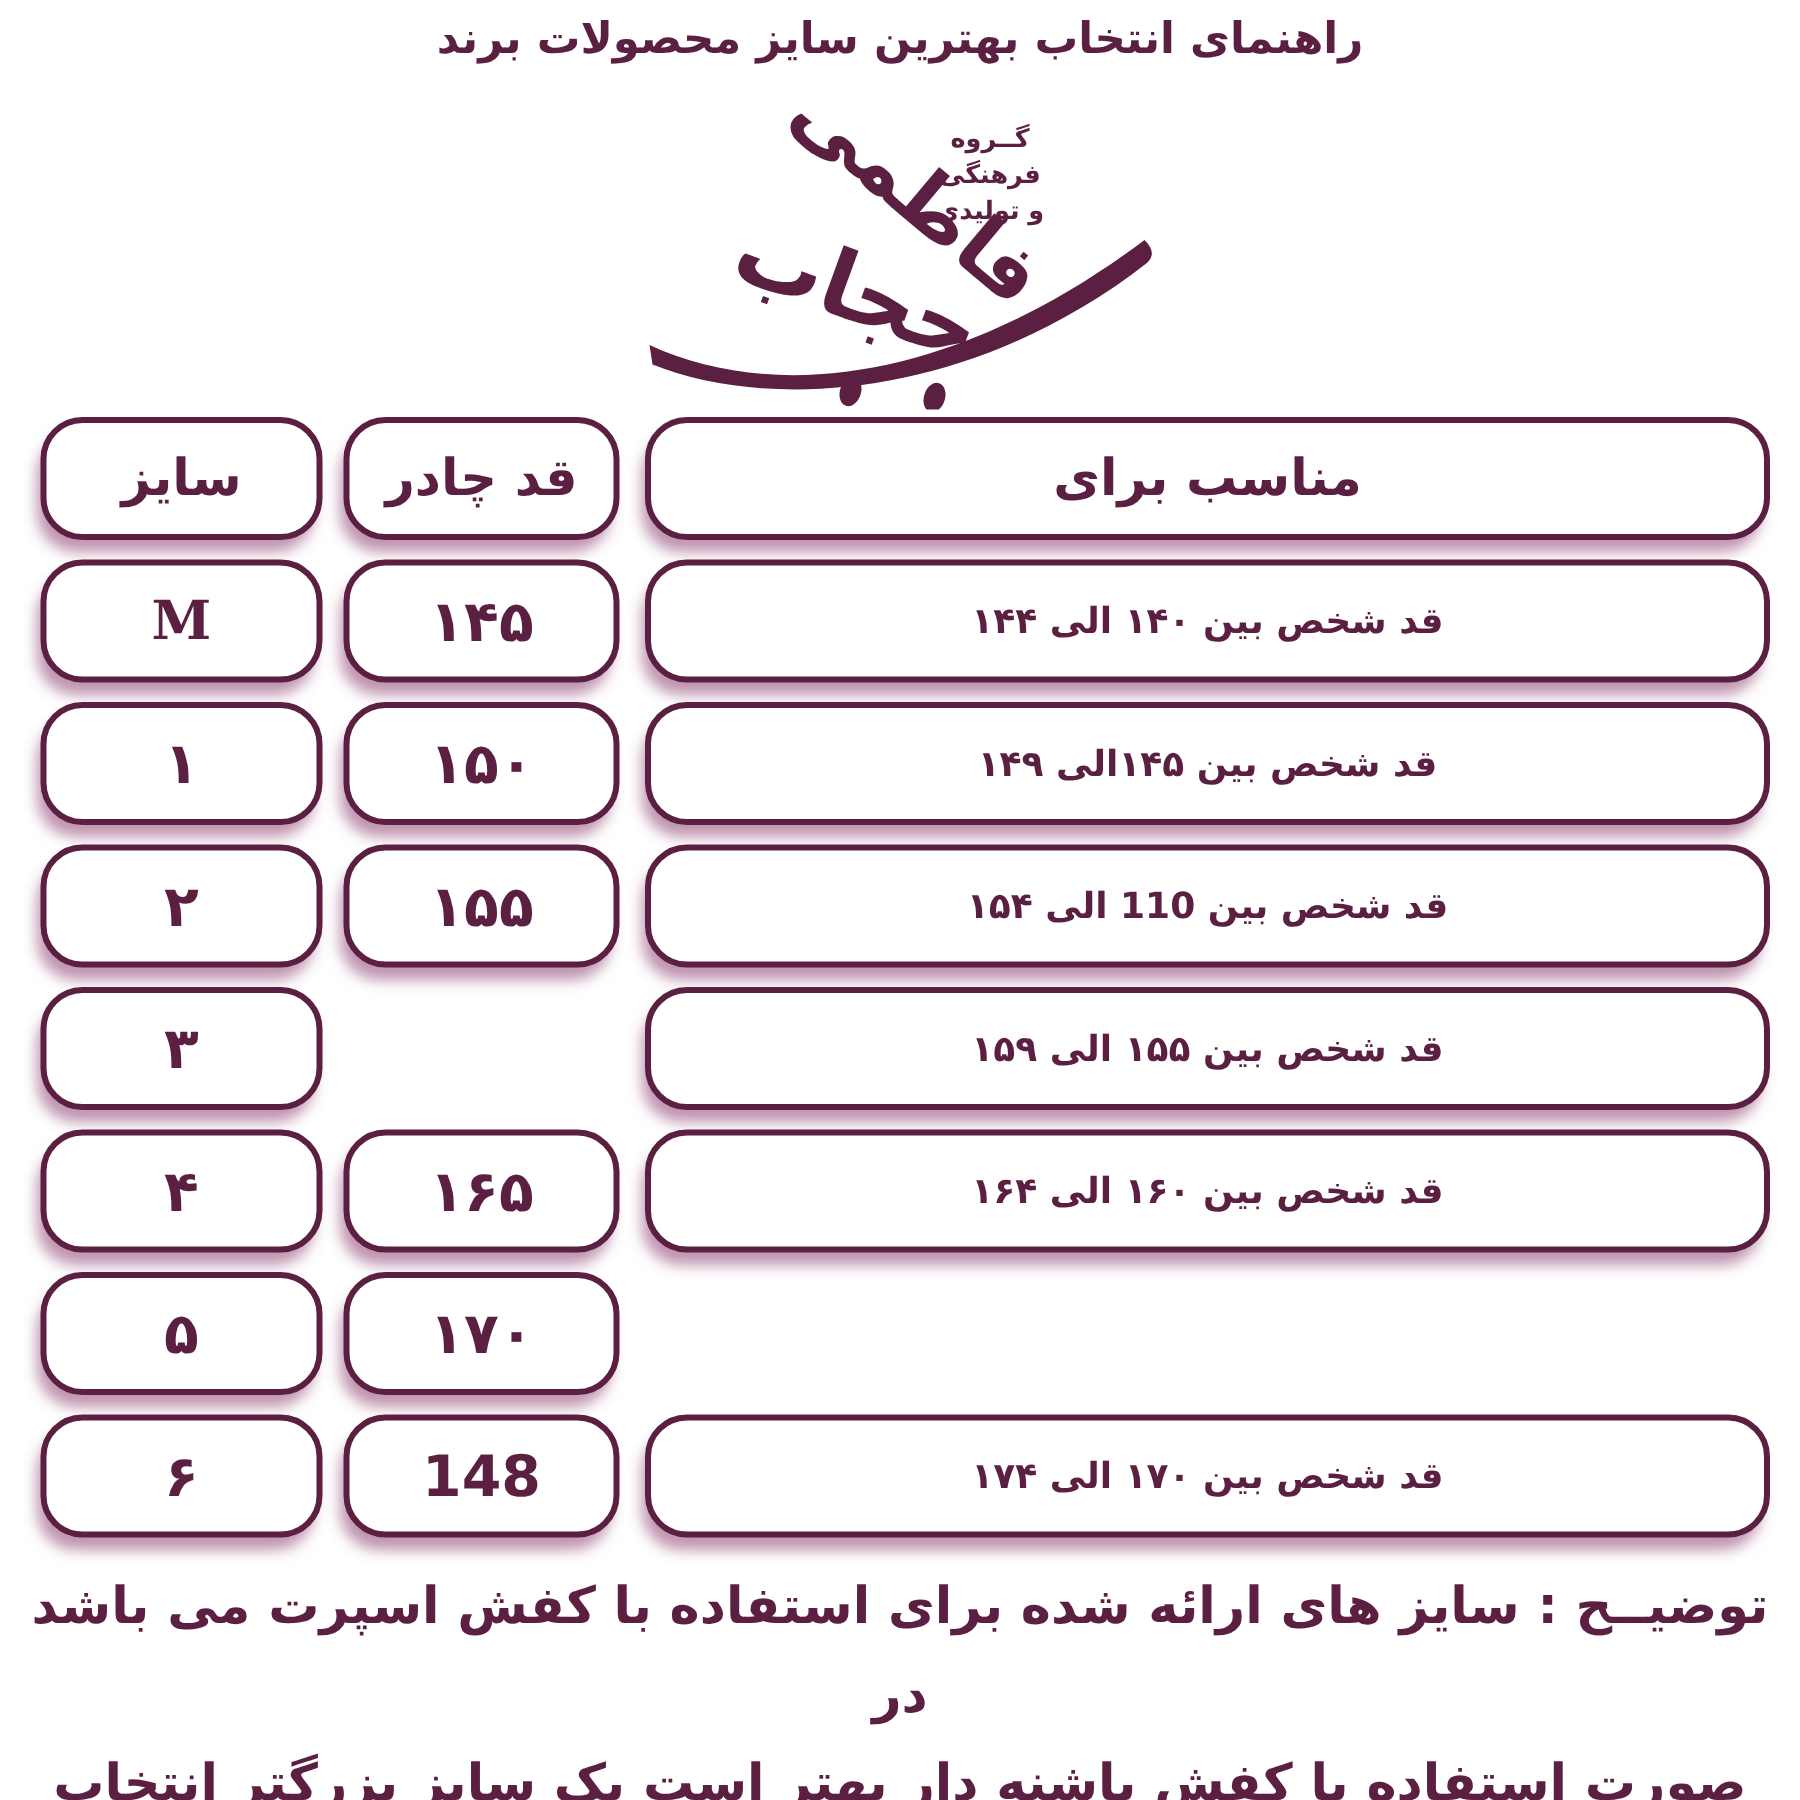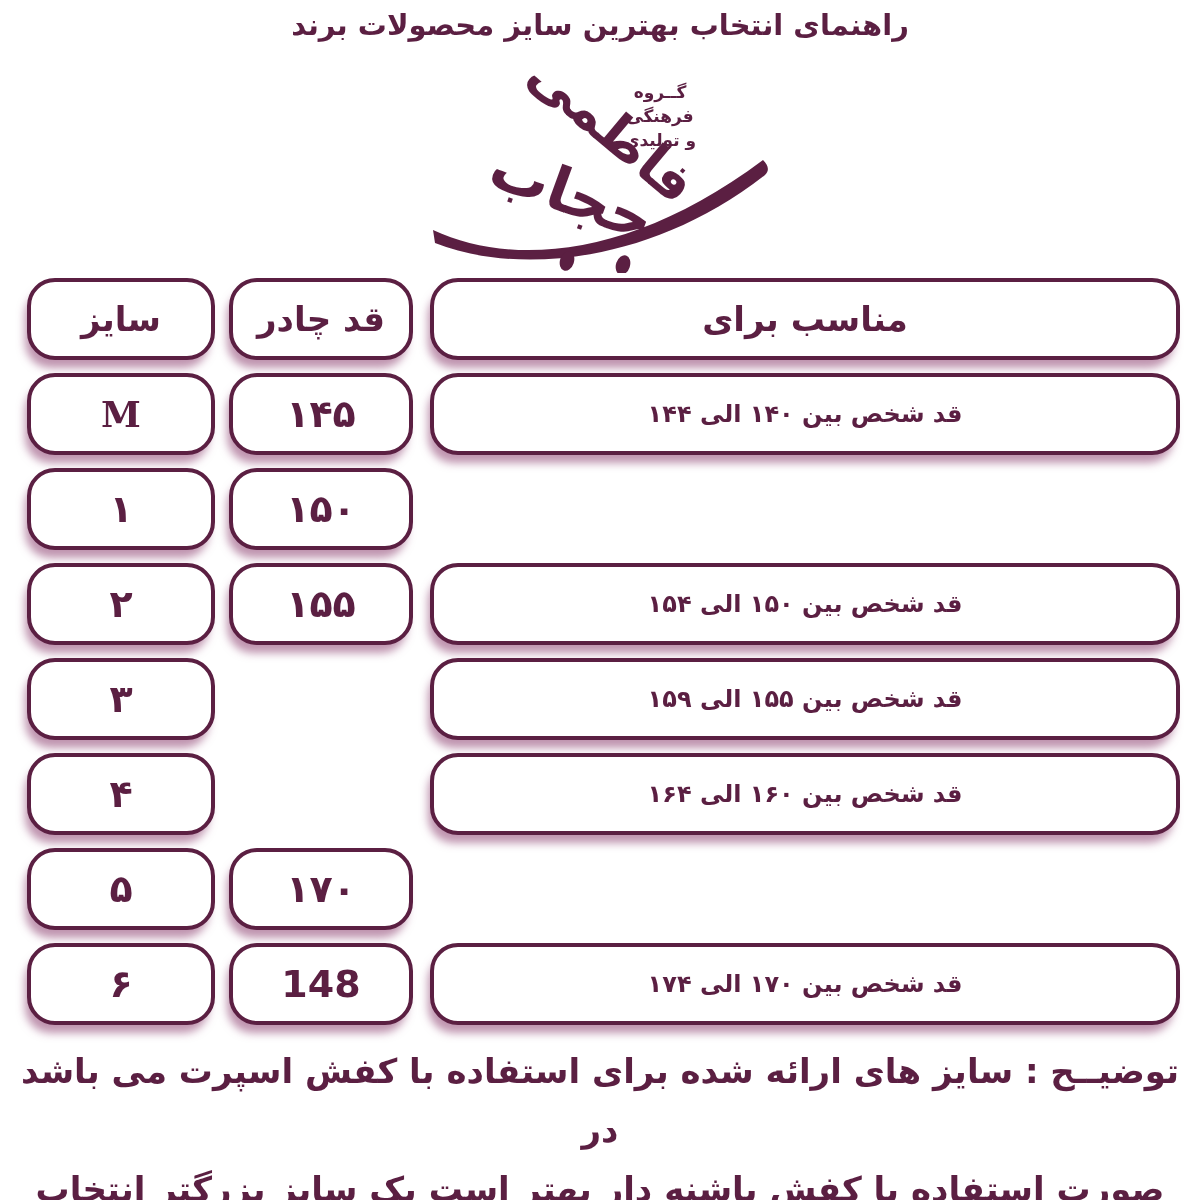--- a/index.html
+++ b/index.html
@@ -85,35 +85,37 @@
 
   <div class="table-row" style="top:373px">
     <div class="pill c-size latin-size">M</div>
     <div class="pill c-len">۱۴۵</div>
     <div class="pill c-fit">قد شخص بین ۱۴۰ الی ۱۴۴</div>
   </div>
 
   <div class="table-row" style="top:468px">
     <div class="pill c-size">۱</div>
     <div class="pill c-len">۱۵۰</div>
+    <div class="pill c-fit">قد شخص بین ۱۴۵الی ۱۴۹</div>
   </div>
 
   <div class="table-row" style="top:563px">
     <div class="pill c-size">۲</div>
     <div class="pill c-len">۱۵۵</div>
-    <div class="pill c-fit">قد شخص بین ۱۵۰ الی ۱۵۴</div>
+    <div class="pill c-fit">قد شخص بین 110 الی ۱۵۴</div>
   </div>
 
   <div class="table-row" style="top:658px">
     <div class="pill c-size">۳</div>
     <div class="pill c-fit">قد شخص بین ۱۵۵ الی ۱۵۹</div>
   </div>
 
   <div class="table-row" style="top:753px">
     <div class="pill c-size">۴</div>
+    <div class="pill c-len">۱۶۵</div>
     <div class="pill c-fit">قد شخص بین ۱۶۰ الی ۱۶۴</div>
   </div>
 
   <div class="table-row" style="top:848px">
     <div class="pill c-size">۵</div>
     <div class="pill c-len">۱۷۰</div>
   </div>
 
   <div class="table-row" style="top:943px">
     <div class="pill c-size">۶</div>

